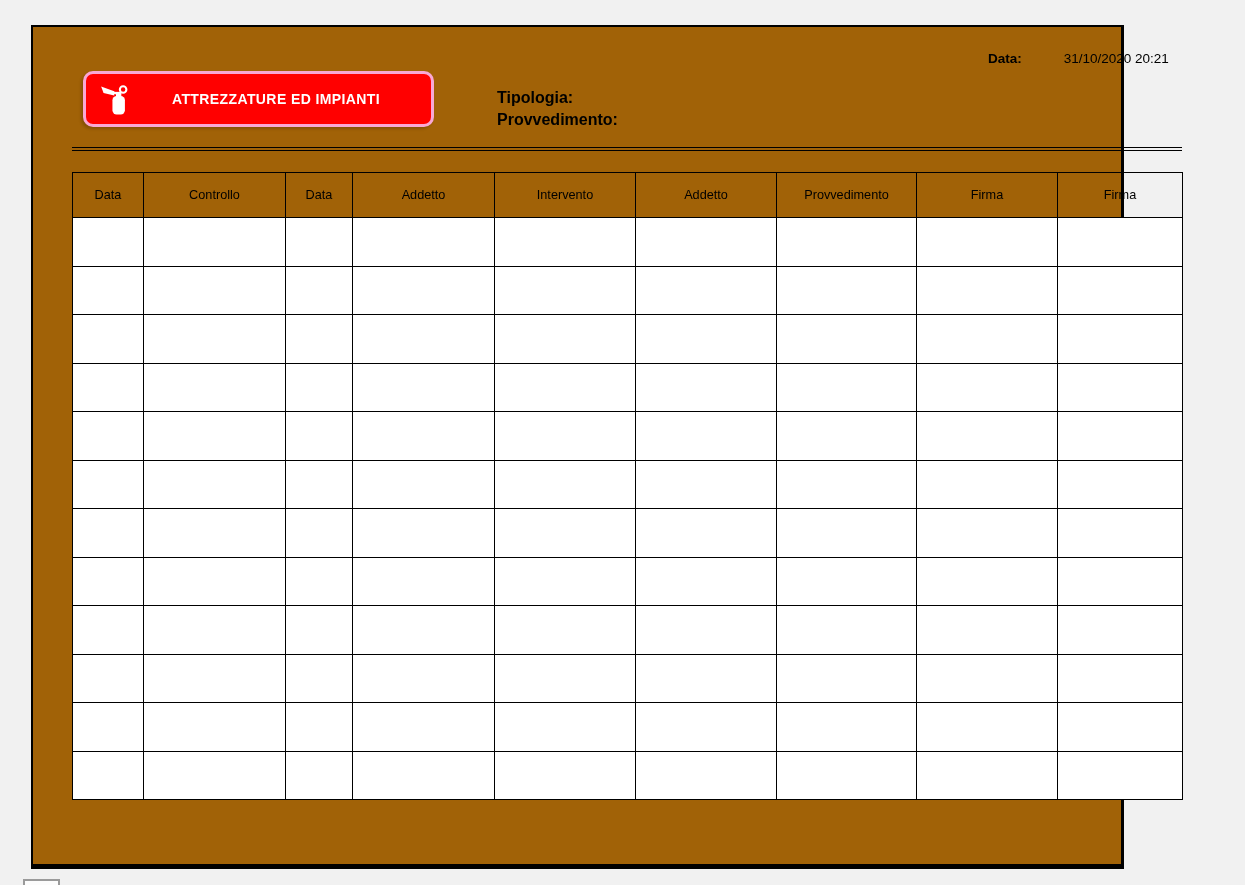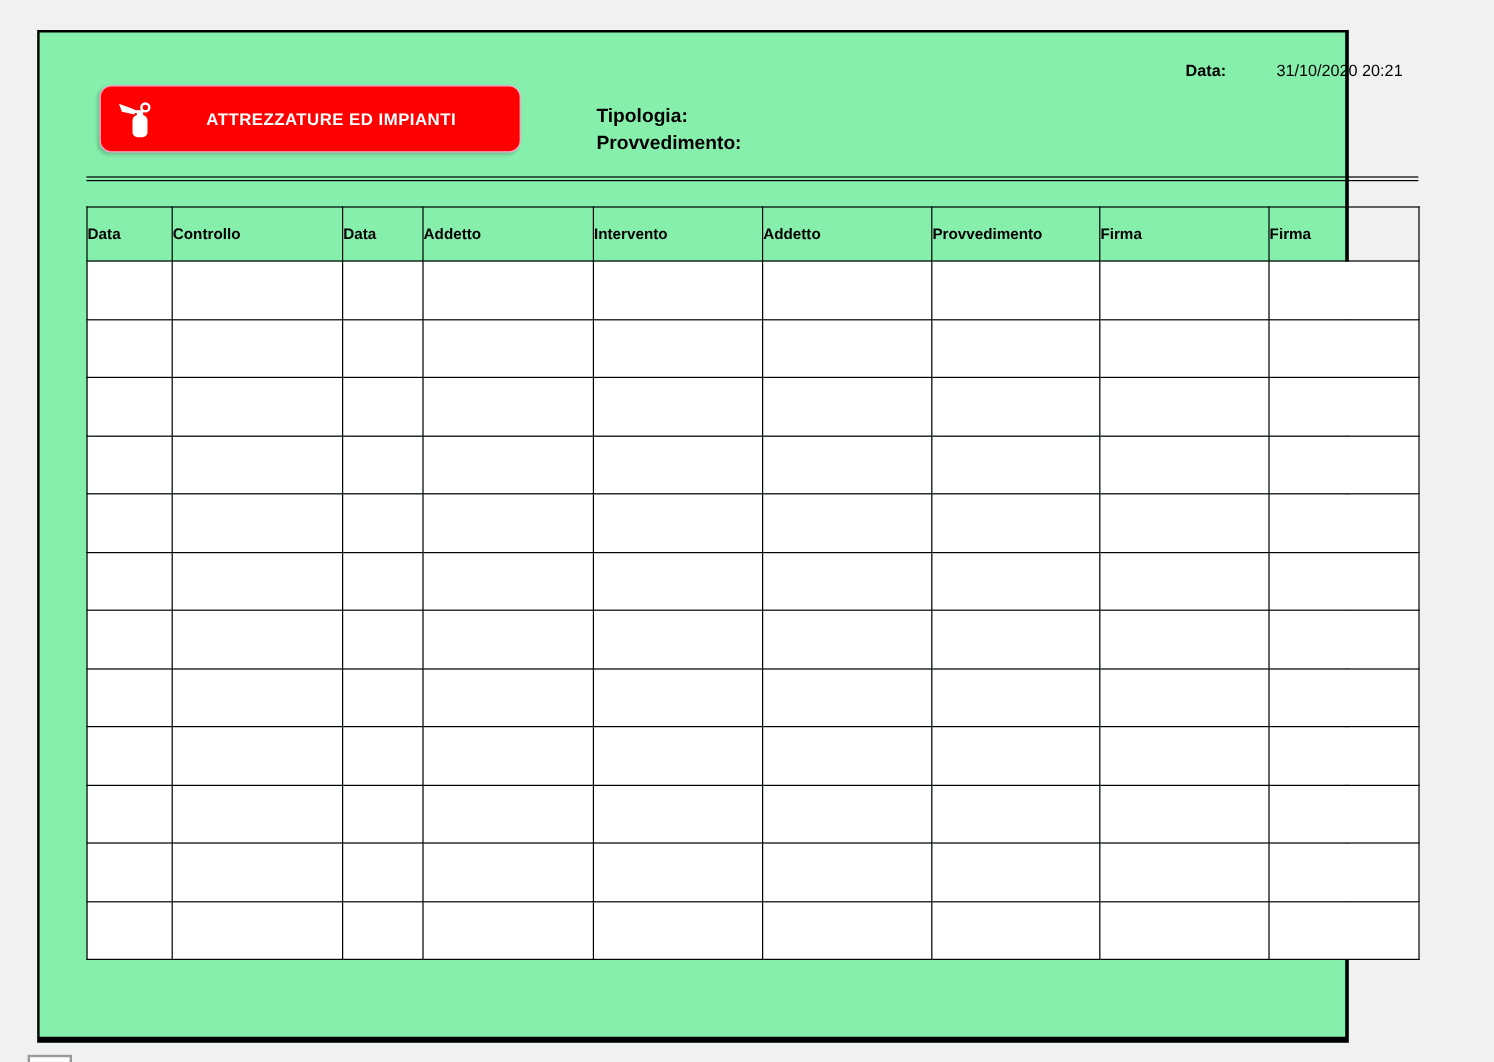--- a/index.html
+++ b/index.html
@@ -8,32 +8,32 @@
     background: #f1f1f1;
     font-family: "Liberation Sans", sans-serif;
     position: relative;
     overflow: hidden;
   }
   .page {
     position: absolute;
     left: 31px; top: 25px;
     width: 1093px; height: 844px;
     box-sizing: border-box;
-    background: #86efac;
+    background: #a16207;
     border: 2px solid #000;
     border-right-width: 3px;
     border-bottom-width: 5px;
   }
   
   .banner {
     position: absolute;
     left: 50px; top: 44px;
     width: 351px; height: 56px;
     background: #ff0000;
-    border: 1px solid #f9a8d4;
+    border: 3px solid #f9a8d4;
     border-radius: 10px;
     box-shadow: -2px 2px 3px rgba(0,0,0,0.18);
     display: flex;
     align-items: center;
     box-sizing: border-box;
   }
   .banner .ext-icon {
     width: 38px; height: 38px;
     margin-left: 11px;
     flex: 0 0 auto;
@@ -86,23 +86,23 @@
     border-collapse: collapse;
     table-layout: fixed;
   }
   table.register th, table.register td {
     border: 1.5px solid #000;
     padding: 0;
   }
   table.register th {
     height: 44px;
     font-size: 12.7px;
-    font-weight: bold;
+    font-weight: normal;
     color: #000;
-    text-align: left;
+    text-align: center;
     vertical-align: middle;
     font-family: "Liberation Sans", sans-serif;
   }
   table.register td {
     height: 47.5px;
     background: #ffffff;
   }
   
   .partial-box {
     position: absolute;

